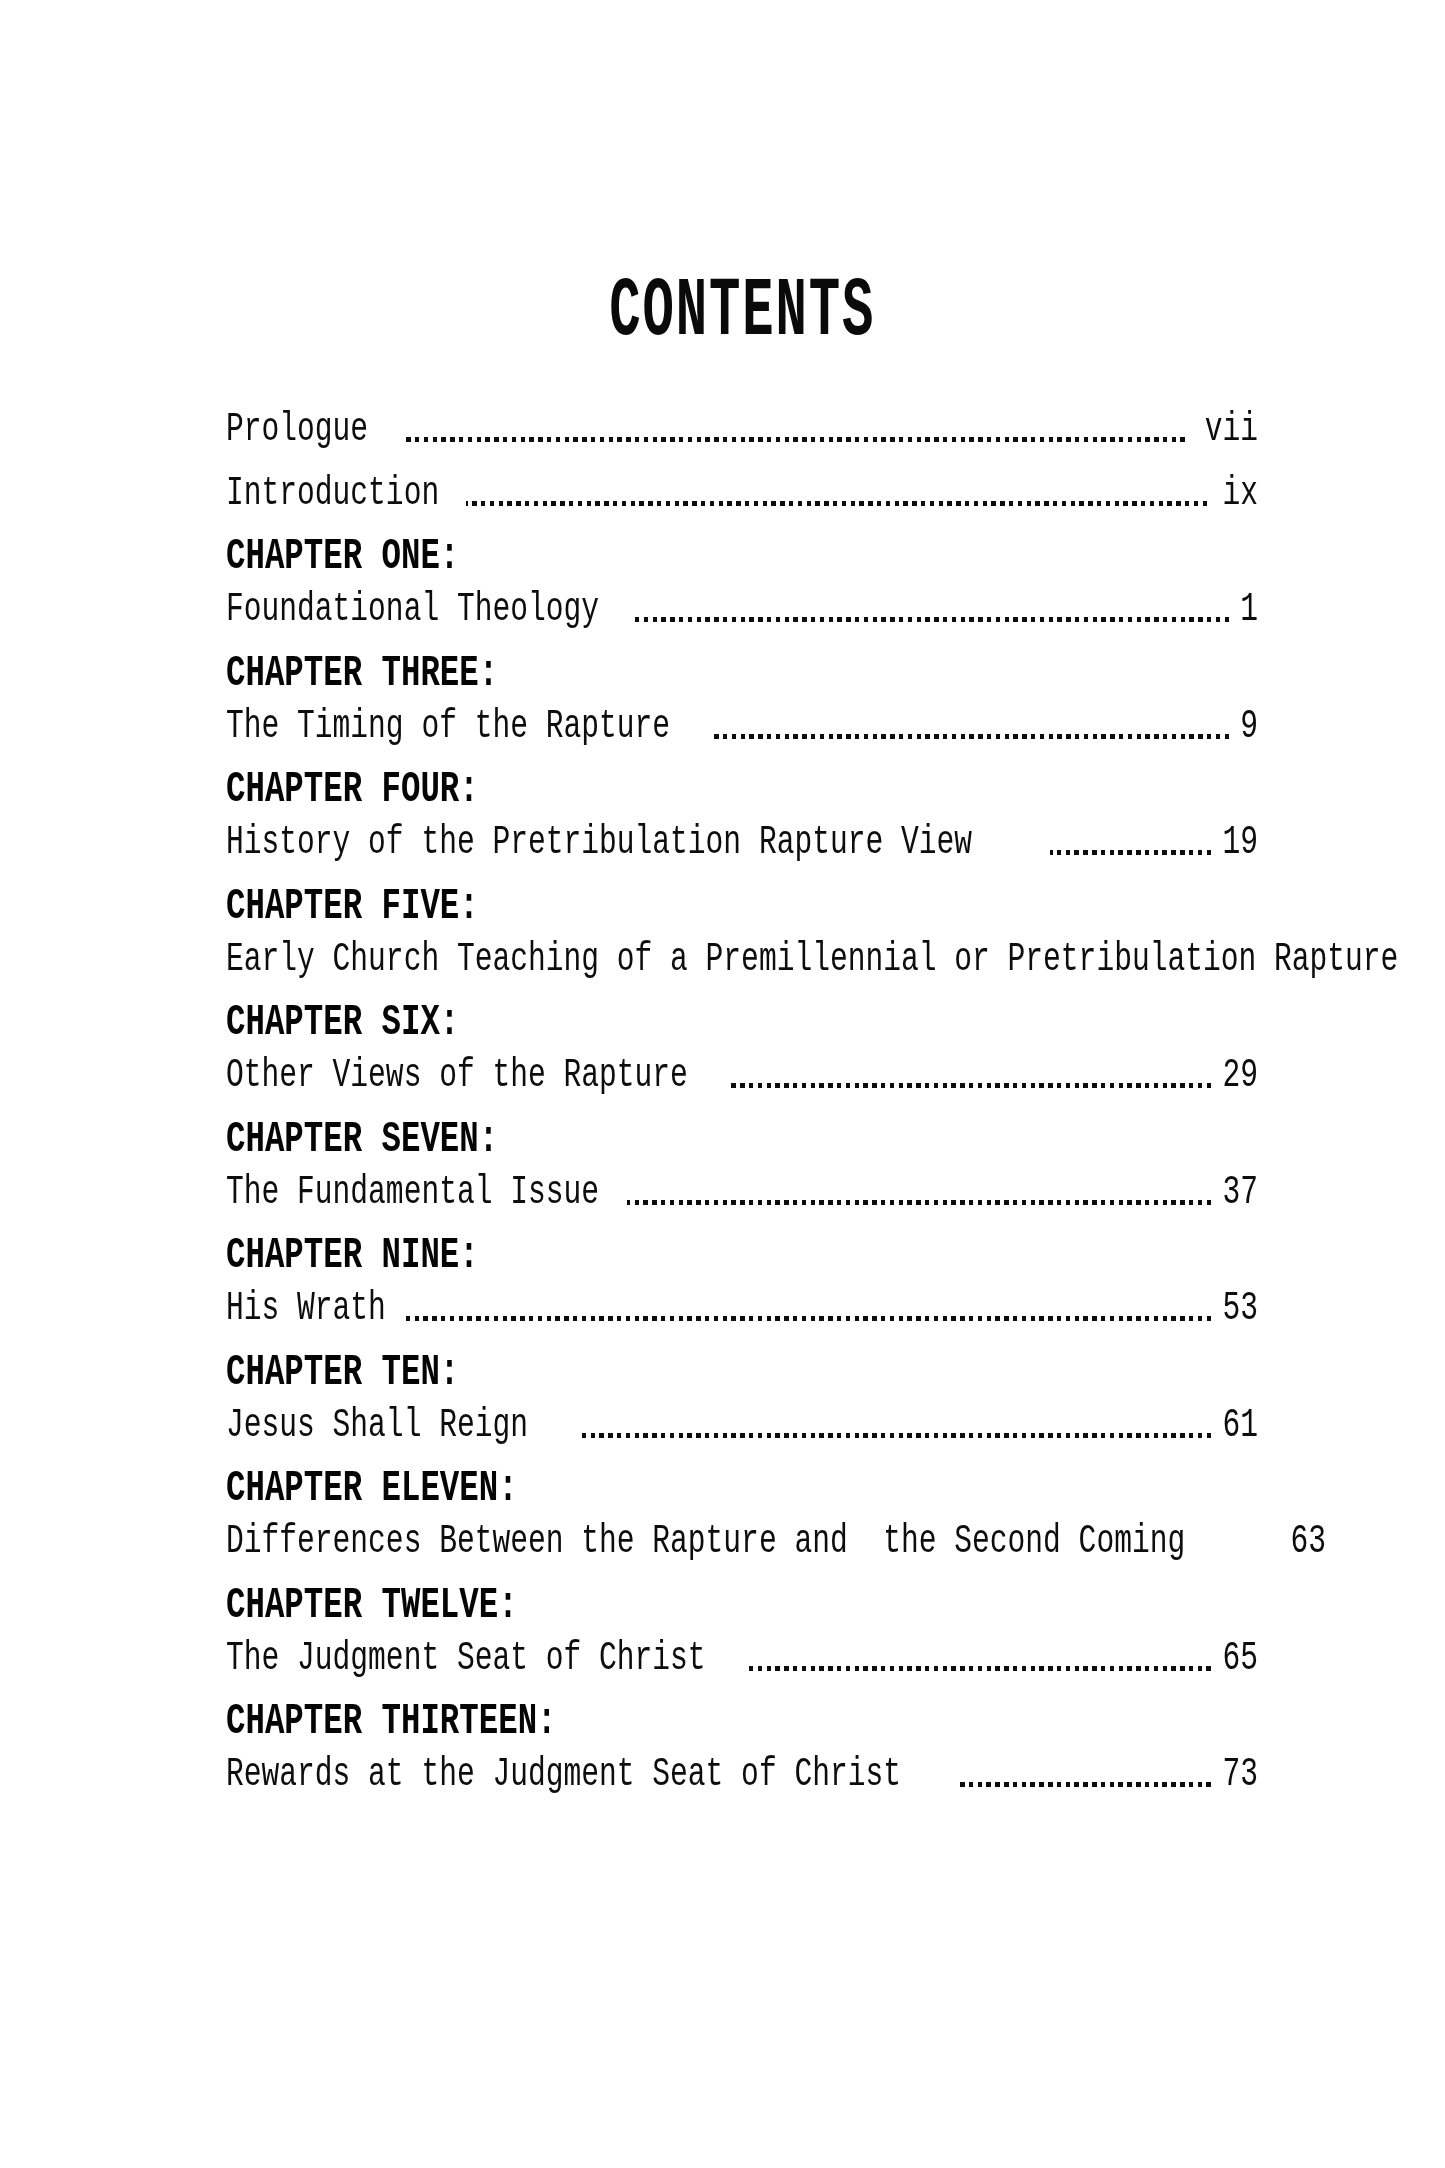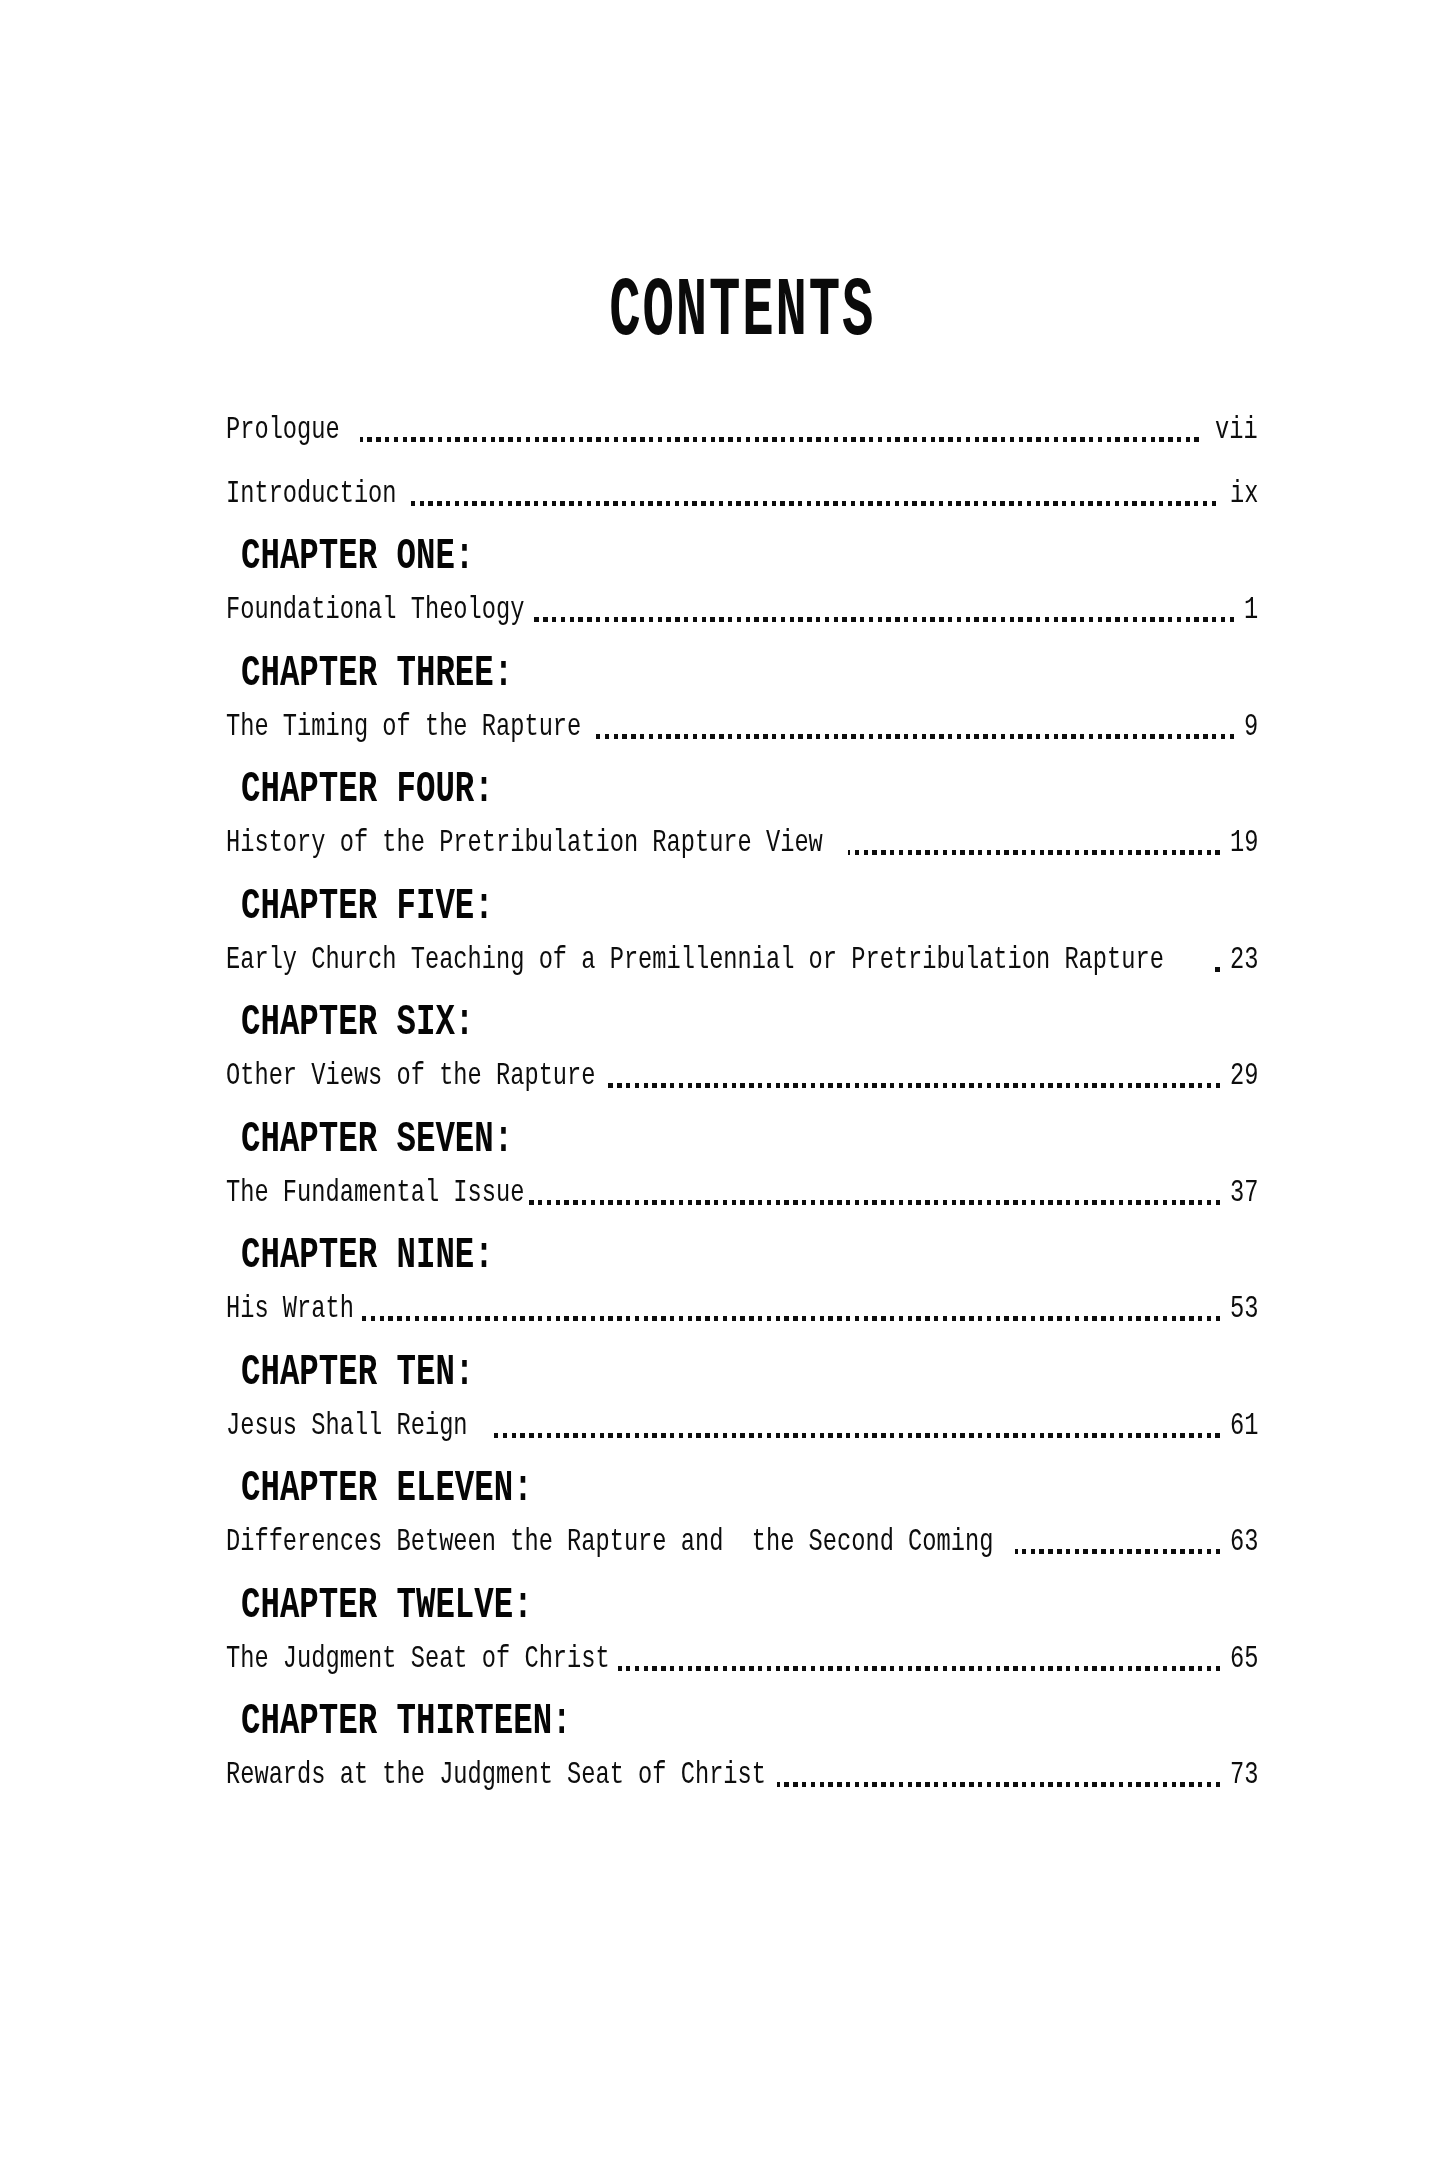--- a/index.html
+++ b/index.html
@@ -37,21 +37,21 @@
     color: #0a0a0a;
     white-space: pre;
   }
   .toc { }
   .entry { margin-bottom: 18.5px; }
   .entry:last-child { margin-bottom: 0; }
   .row {
     display: flex;
     align-items: stretch;
     line-height: 45px;
-    font-size: 32px;
+    font-size: 40px;
   }
   .lbl {
     display: inline-block;
     white-space: pre;
     letter-spacing: 0px;
     flex: 0 0 auto;
   }
   .dots {
     flex: 1 1 auto;
     position: relative;
@@ -67,21 +67,20 @@
     background: repeating-linear-gradient(to left, #0d0d0d 0 4.5px, transparent 4.5px 8.8px);
   }
   .num {
     display: inline-block;
     flex: 0 0 auto;
     white-space: pre;
     padding-left: 4px;
   }
   .hrow {
     line-height: 45px;
-    margin-left: 15px;
   }
   .hd {
     display: inline-block;
     font-size: 45px;
     font-weight: 700;
     color: #050505;
     white-space: pre;
   }
 </style>
 </head>

